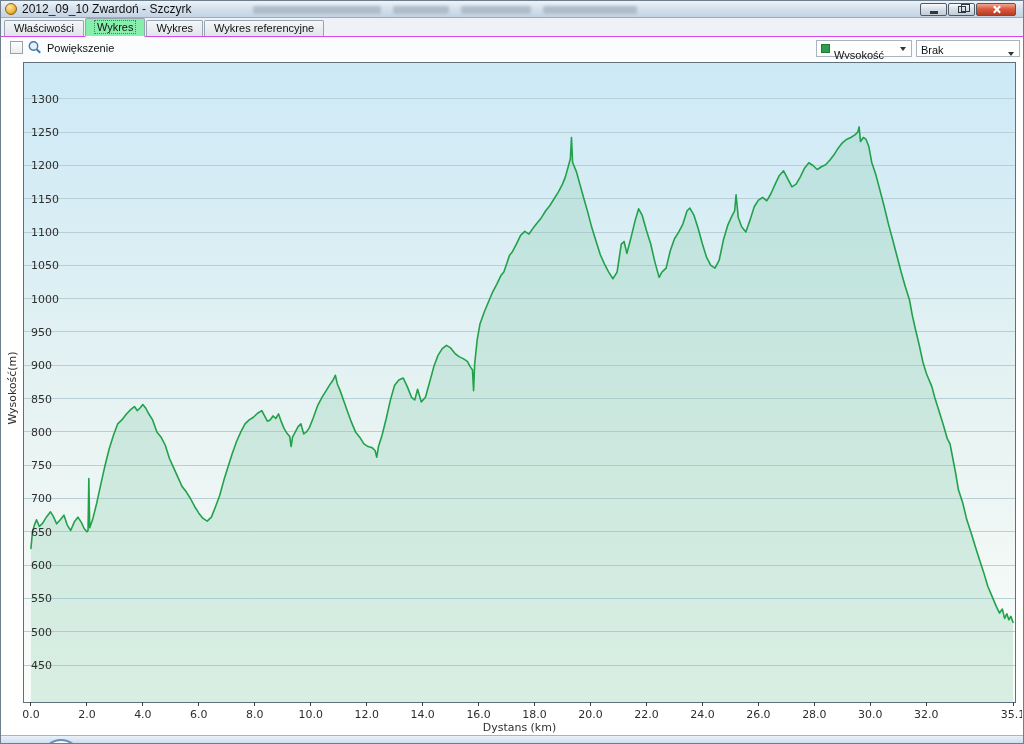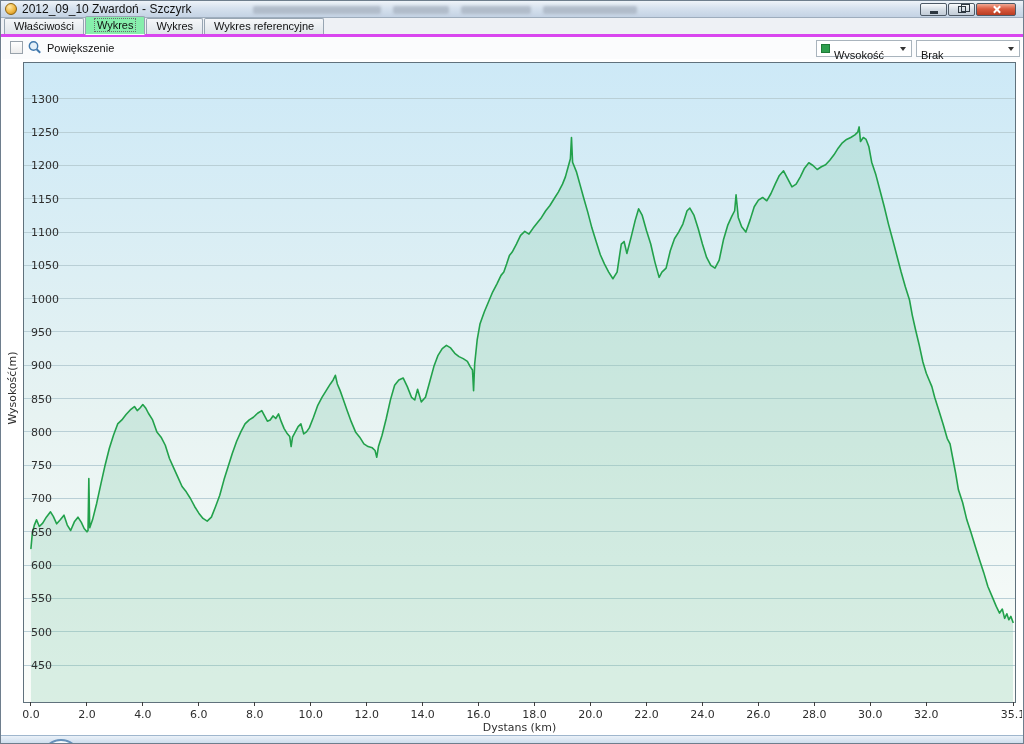--- a/index.html
+++ b/index.html
@@ -42,21 +42,21 @@
   .glyph-close{position:relative;width:9px;height:9px;}
   .glyph-close:before,.glyph-close:after{
     content:"";position:absolute;left:4px;top:0;width:2px;height:9px;background:#fff;
   }
   .glyph-close:before{transform:rotate(45deg);}
   .glyph-close:after{transform:rotate(-45deg);}
   
   .tabbar{
     position:absolute;top:17px;left:0;right:0;height:19px;
     background:#eef1f5;display:flex;align-items:flex-end;padding-left:3px;
-    border-bottom:3px solid #d946ef;
+    border-bottom:1px solid #d946ef;
   }
   .tab{
     height:16px;line-height:15px;padding:0 9px;margin-right:1px;
     background:linear-gradient(#f5f7f9,#dfe5ea);
     border:1px solid #97a5b2;border-bottom:none;border-radius:2px 2px 0 0;
     font-size:11px;color:#111;cursor:default;white-space:nowrap;
   }
   .tab.selected{
     height:19px;line-height:17px;background:#86efac;position:relative;z-index:2;
     margin-bottom:-1px;border-bottom:1px solid #fbfcfd;
@@ -70,21 +70,21 @@
     position:absolute;left:8px;top:4px;width:13px;height:13px;
     border:1px solid #98a2ab;background:linear-gradient(#ffffff,#ececec);
   }
   .zoom-icon{position:absolute;left:25px;top:3px;}
   .zoom-label{position:absolute;left:45px;top:5px;font-size:11px;color:#111;}
   .combo{
     position:absolute;top:3px;height:17px;border:1px solid #a9b4bd;background:#fff;
     font-size:11px;color:#111;display:flex;align-items:center;padding-left:4px;cursor:default;
   }
   .combo-series{left:814px;width:96px;}
-  .combo-overlay{left:914px;width:104px;}
+  .combo-overlay{left:914px;width:104px;align-items:flex-end;}
   .swatch{width:9px;height:9px;border:1px solid #1f7a38;margin-right:4px;flex:0 0 auto;}
   .combo-value{flex:1 1 auto;white-space:nowrap;overflow:hidden;margin-top:12px;}
   .combo-arrow{
     flex:0 0 auto;width:0;height:0;margin:0 5px 0 3px;
     border-left:3.5px solid transparent;border-right:3.5px solid transparent;border-top:4px solid #333;
   }
   
   .chart{
     position:absolute;top:58px;left:1px;right:1px;bottom:8px;background:#fff;
   }

